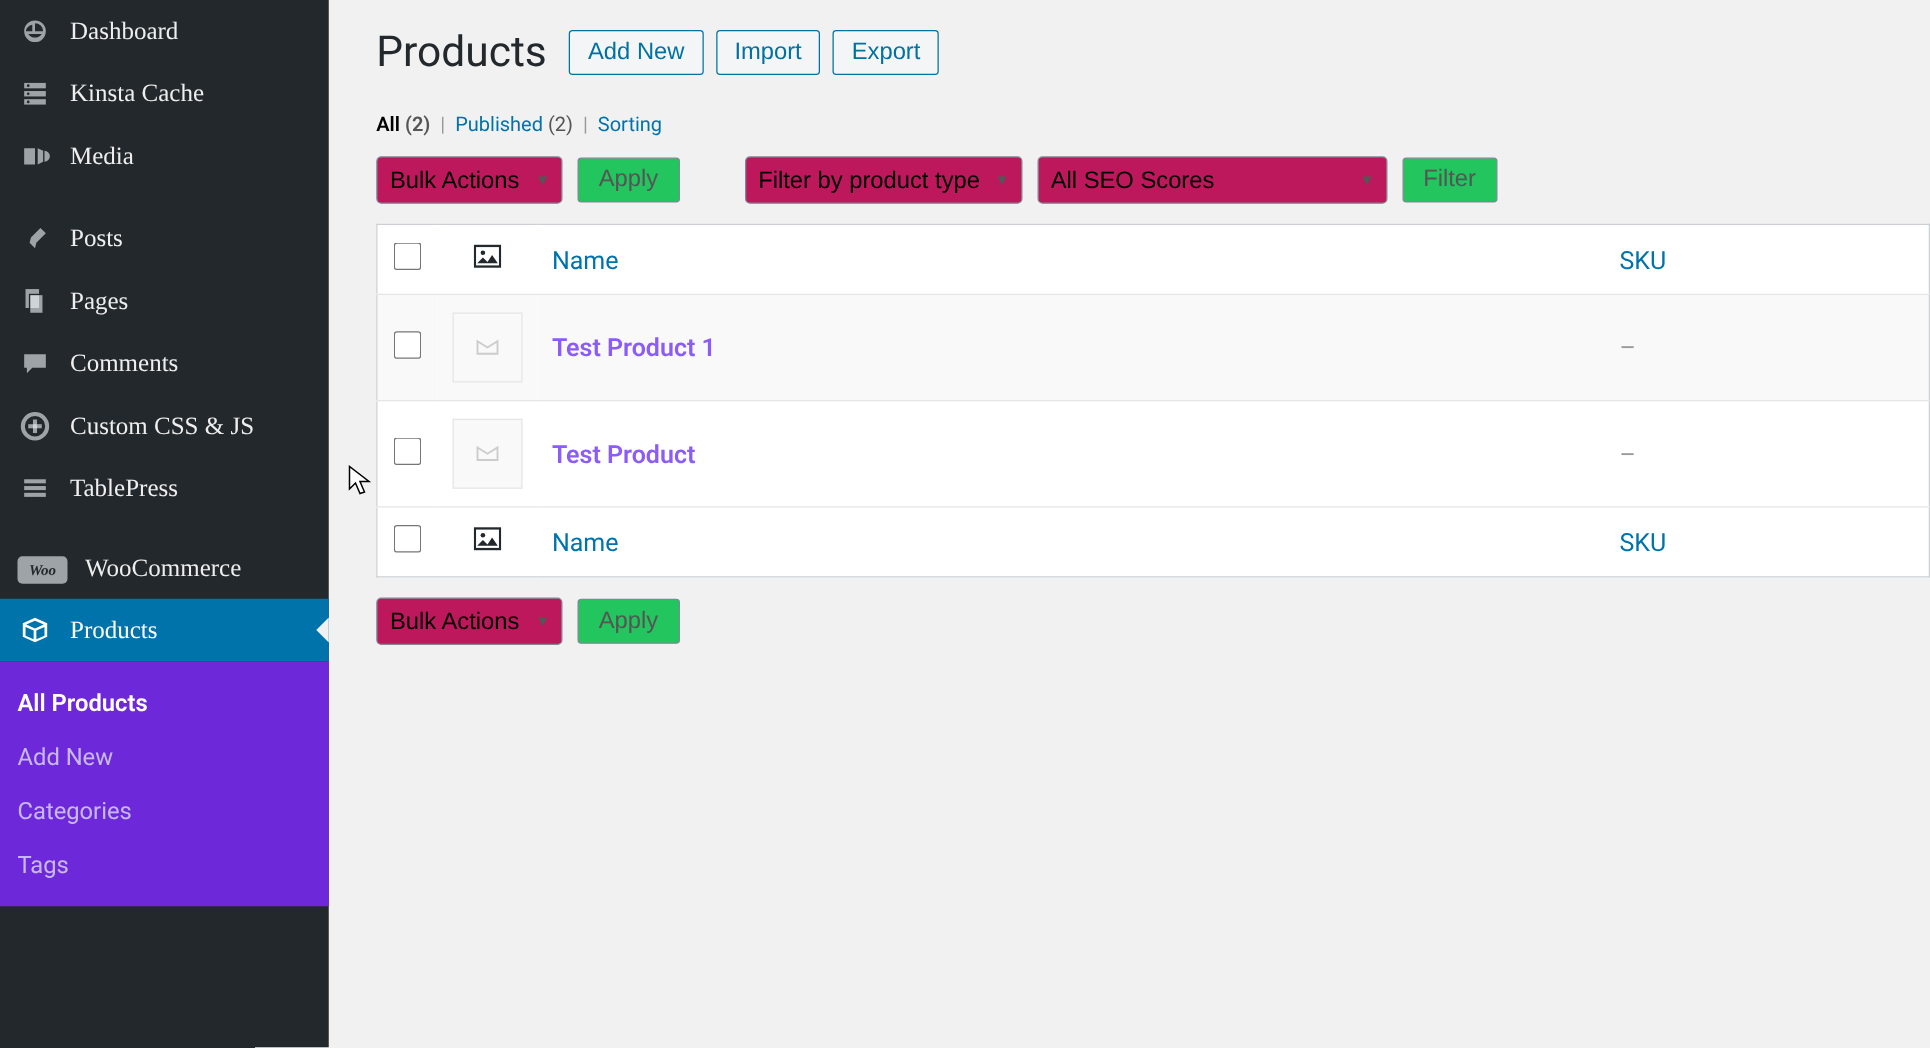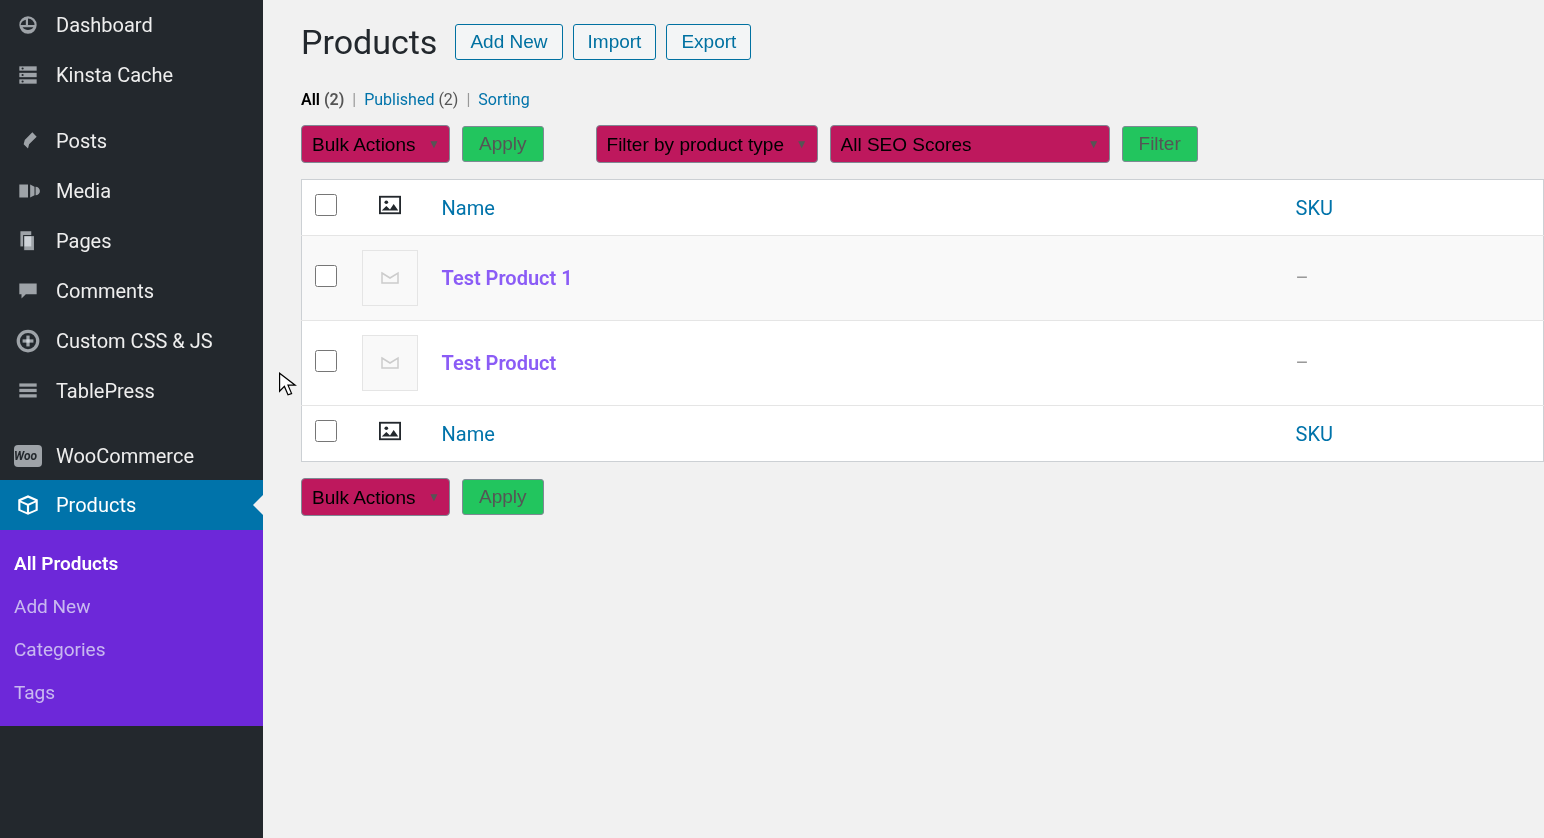--- a/index.html
+++ b/index.html
@@ -1,30 +1,30 @@
 <!DOCTYPE html>
 <html><head>
   <meta charset="utf-8">
   <style>
     * { margin: 0; padding: 0; box-sizing: border-box; }
     body { font-family: -apple-system, BlinkMacSystemFont, "Segoe UI", Roboto, sans-serif; background: #f1f1f1; display: flex; min-height: 838px; width: 1544px; }
     
     
     .sidebar { width: 263px; background: #23282d; color: #eee; flex-shrink: 0; }
-    .sidebar-item { display: flex; align-items: center; padding: 12px 14px; color: #eee; font-size: 20px; cursor: pointer; }
+    .sidebar-item { display: flex; align-items: center; padding: 12px 14px; color: #eee; font-size: 20px; cursor: pointer; font-family: Liberation Serif, serif; }
     .sidebar-item.spaced-top { margin-top: 16px; }
     .sidebar-item .icon { width: 28px; display: flex; align-items: center; justify-content: center; margin-right: 14px; }
     .sidebar-item svg { width: 26px; height: 26px; fill: rgba(240,245,250,0.6); }
     .sidebar-item.active { background: #0073aa; color: #fff; position: relative; }
     .sidebar-item.active svg { fill: #fff; }
     .sidebar-item.active::after {
       content: ""; position: absolute; right: 0; top: 50%; transform: translateY(-50%);
       border-top: 10px solid transparent; border-bottom: 10px solid transparent; border-right: 10px solid #f1f1f1;
     }
-    .sidebar-item.woo .icon { background: rgba(240,245,250,0.6); border-radius: 4px; width: 28px; height: 22px; display:flex; align-items:center; justify-content:flex-start;}
+    .sidebar-item.woo .icon { background: rgba(240,245,250,0.6); border-radius: 4px; width: 40px; height: 22px; display:flex; align-items:center; justify-content:center;}
     .sidebar-item.woo .icon span { color: #23282d; font-size: 12px; font-weight: bold; font-style: italic; line-height: 1; }
     
     .sidebar-sub { background: #6d28d9; padding: 12px 0; }
     .sidebar-sub-item { padding: 10px 14px; color: rgba(240,245,250,0.7); font-size: 19px; cursor: pointer; }
     .sidebar-sub-item.current { color: #fff; font-weight: 600; }
     
     
     .main { flex: 1; padding: 22px 0 22px 38px; }
     .header-row { display: flex; align-items: center; gap: 10px; margin-bottom: 28px; }
     .page-title { font-size: 34px; font-weight: 400; color: #23282d; margin-right: 8px; }
@@ -82,35 +82,35 @@
           <rect x="4" y="4" width="16" height="4"></rect>
           <rect x="4" y="10" width="16" height="4"></rect>
           <rect x="4" y="16" width="16" height="4"></rect>
           <circle cx="7" cy="6" r="1" fill="#23282d"></circle>
           <circle cx="7" cy="12" r="1" fill="#23282d"></circle>
           <circle cx="7" cy="18" r="1" fill="#23282d"></circle>
         </svg>
     </span>
     <span>Kinsta Cache</span>
   </div>
+  <div class="sidebar-item">
+    <span class="icon">
+      <svg viewBox="0 0 24 24">
+          <path d="M4 6h8v12H4zM14 6l4 2v8l-4 2zM19 8a2 2 0 0 1 0 8"></path>
+        </svg>
+    </span>
+    <span>Media</span>
+  </div>
   <div class="sidebar-item spaced-top">
     <span class="icon">
       <svg viewBox="0 0 24 24">
           <path d="M16 4l4 4-7 7-1 4-4-4 1-4 7-7zM4 20l4-4"></path>
         </svg>
     </span>
     <span>Posts</span>
-  </div>
-  <div class="sidebar-item">
-    <span class="icon">
-      <svg viewBox="0 0 24 24">
-          <path d="M4 6h8v12H4zM14 6l4 2v8l-4 2zM19 8a2 2 0 0 1 0 8"></path>
-        </svg>
-    </span>
-    <span>Media</span>
   </div>
   <div class="sidebar-item">
     <span class="icon">
       <svg viewBox="0 0 24 24">
           <rect x="5" y="3" width="10" height="14"></rect>
           <rect x="8" y="7" width="10" height="14" fill="rgba(240,245,250,0.6)" stroke="#23282d" stroke-width="1"></rect>
         </svg>
     </span>
     <span>Pages</span>
   </div>

